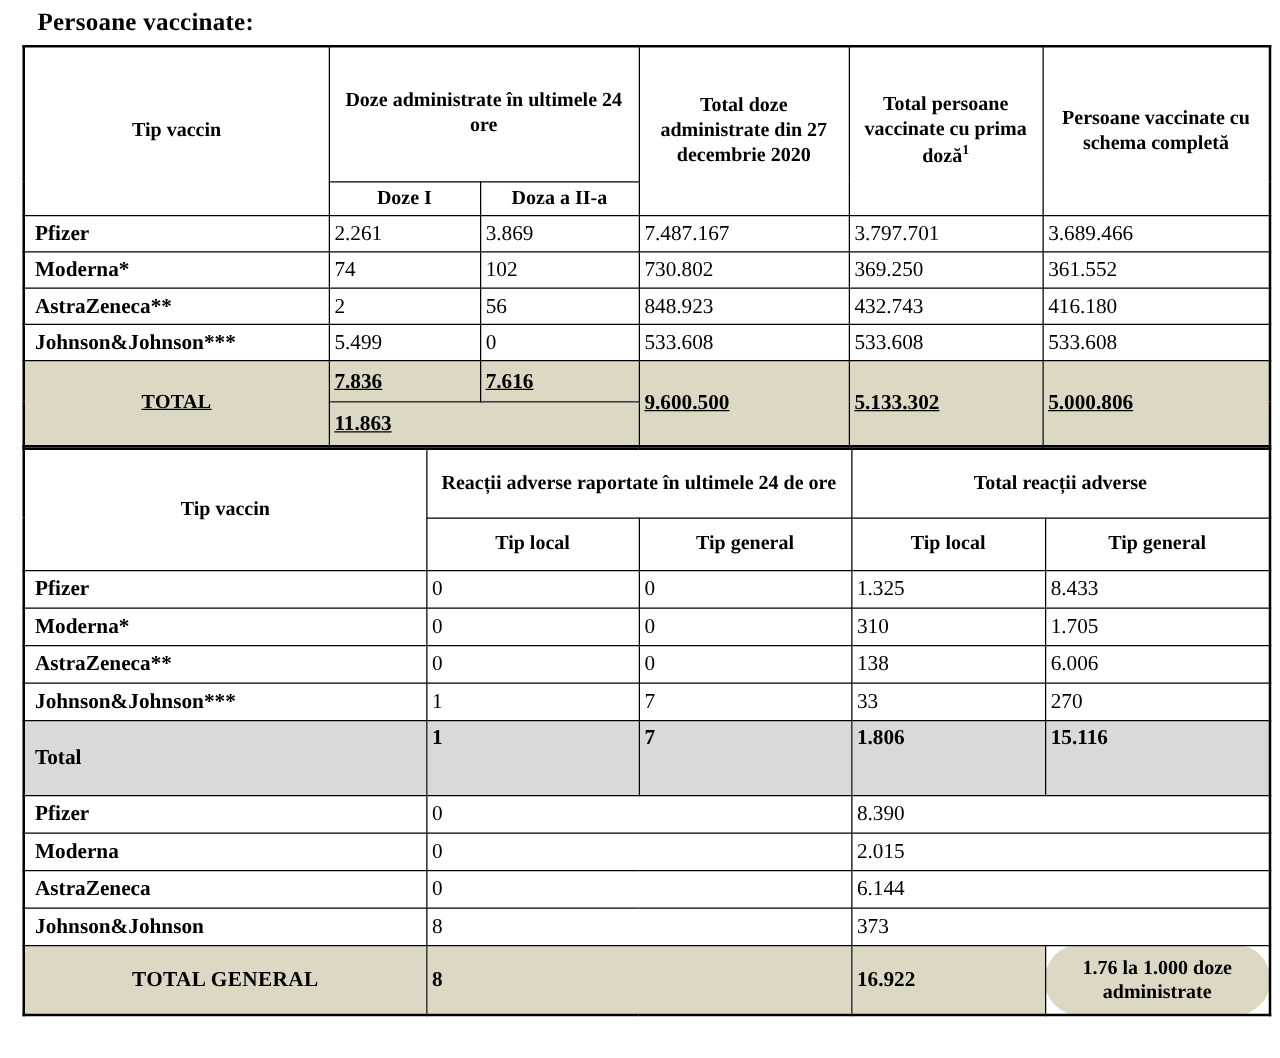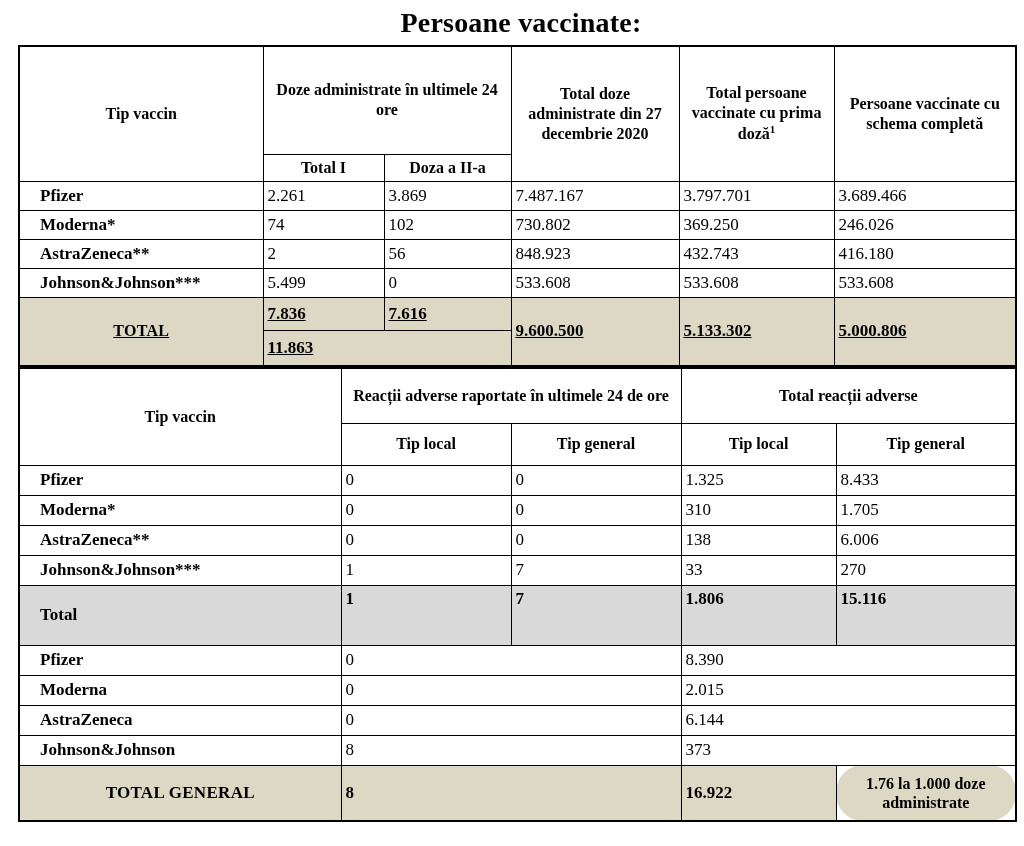--- a/index.html
+++ b/index.html
@@ -11,23 +11,22 @@
   html,body{margin:0;padding:0;}
   body{
     width:1024px;height:846px;
     background:#ffffff;
     font-family:"Liberation Serif","DejaVu Serif",serif;
     color:#000;
   }
   .doc{width:1024px;height:846px;overflow:hidden;}
   .page-title{
     margin:7px 12px 6px 30px;
-    font-size:28px;font-weight:bold;
+    font-size:20px;font-weight:bold;
     letter-spacing:0.2px;
-    text-align:center;
   }
   .rapi-title{
     margin:3px 0 3px 20px;
     font-size:18px;font-weight:bold;
   }
   table{
     border-collapse:collapse;
     table-layout:fixed;
     margin-left:18px;
     width:997px;
@@ -36,21 +35,21 @@
   th,td{
     border:1px solid var(--border);
     padding:1px 4px;
     overflow:hidden;
   }
   th{
     font-weight:bold;text-align:center;vertical-align:middle;
     font-size:16px;line-height:1.25;
   }
   td{font-size:17px;}
-  td.label{font-weight:bold;text-align:left;padding-left:20px;vertical-align:middle;}
+  td.label{font-weight:bold;text-align:left;padding-left:8px;vertical-align:middle;}
   td.num{text-align:left;vertical-align:middle;}
   
   .t1 tr.hmain{height:108px;}
   .t1 tr.hsub{height:27px;}
   .t1 tr.data{height:29px;}
   .t1 tr.trow1{height:33px;}
   .t1 tr.trow2{height:36px;}
   .t1 .total-cell{background:var(--beige);font-weight:bold;text-decoration:underline;}
   .t1 td.total-label{text-align:center;font-size:16px;letter-spacing:0.3px;}
   
@@ -86,39 +85,39 @@
     </colgroup>
     <tbody>
       <tr class="hmain">
         <th rowspan="2">Tip vaccin</th>
         <th colspan="2">Doze administrate în ultimele 24 ore</th>
         <th rowspan="2">Total doze administrate din 27 decembrie 2020</th>
         <th rowspan="2"><span>Total persoane vaccinate cu prima doză</span><sup>1</sup></th>
         <th rowspan="2">Persoane vaccinate cu schema completă</th>
       </tr>
       <tr class="hsub">
-        <th>Total I</th>
+        <th>Doze I</th>
         <th>Doza a II-a</th>
       </tr>
 
       <tr class="data">
         <td class="label">Pfizer</td>
         <td class="num">2.261</td>
         <td class="num">3.869</td>
         <td class="num">7.487.167</td>
         <td class="num">3.797.701</td>
         <td class="num">3.689.466</td>
       </tr>
       <tr class="data">
         <td class="label">Moderna*</td>
         <td class="num">74</td>
         <td class="num">102</td>
         <td class="num">730.802</td>
         <td class="num">369.250</td>
-        <td class="num">246.026</td>
+        <td class="num">361.552</td>
       </tr>
       <tr class="data">
         <td class="label">AstraZeneca**</td>
         <td class="num">2</td>
         <td class="num">56</td>
         <td class="num">848.923</td>
         <td class="num">432.743</td>
         <td class="num">416.180</td>
       </tr>
       <tr class="data">

